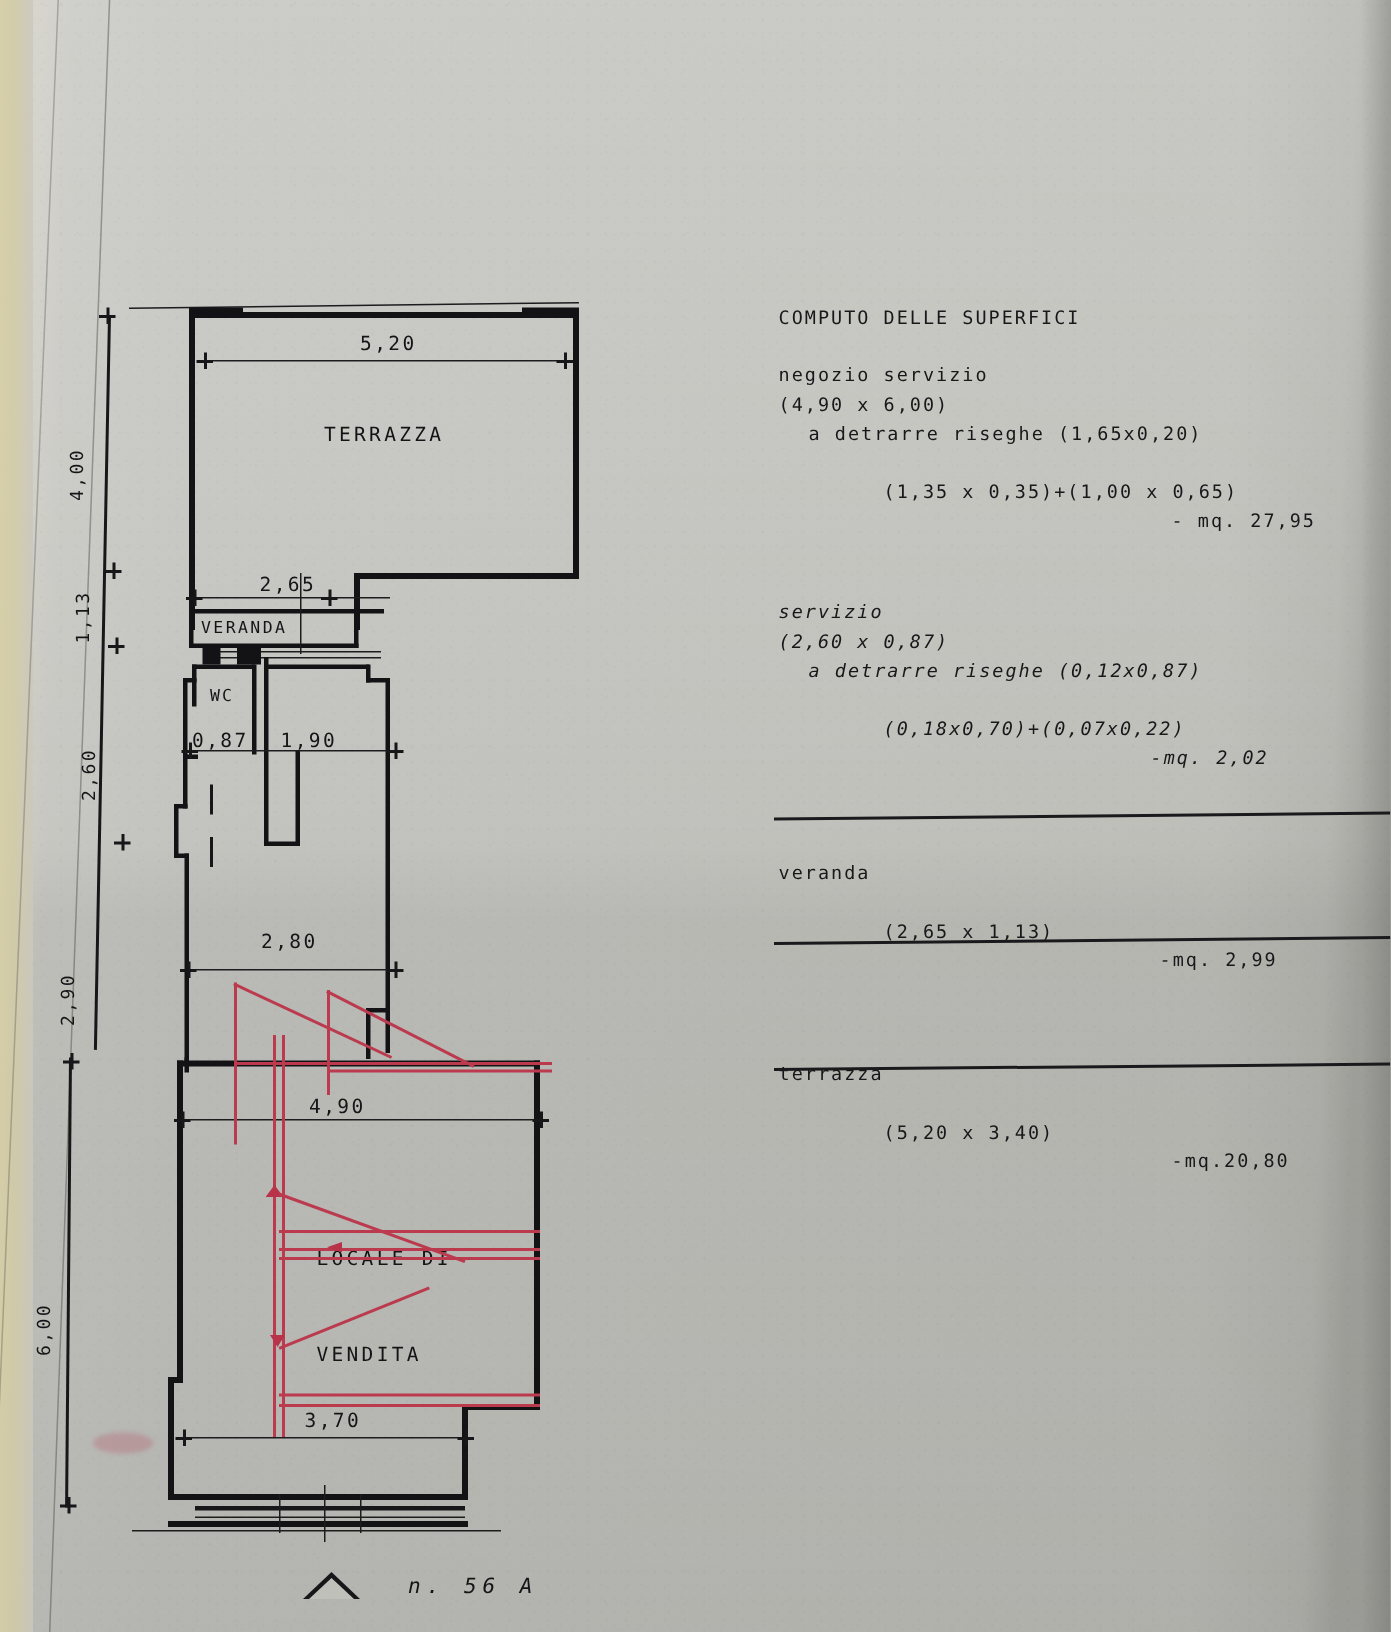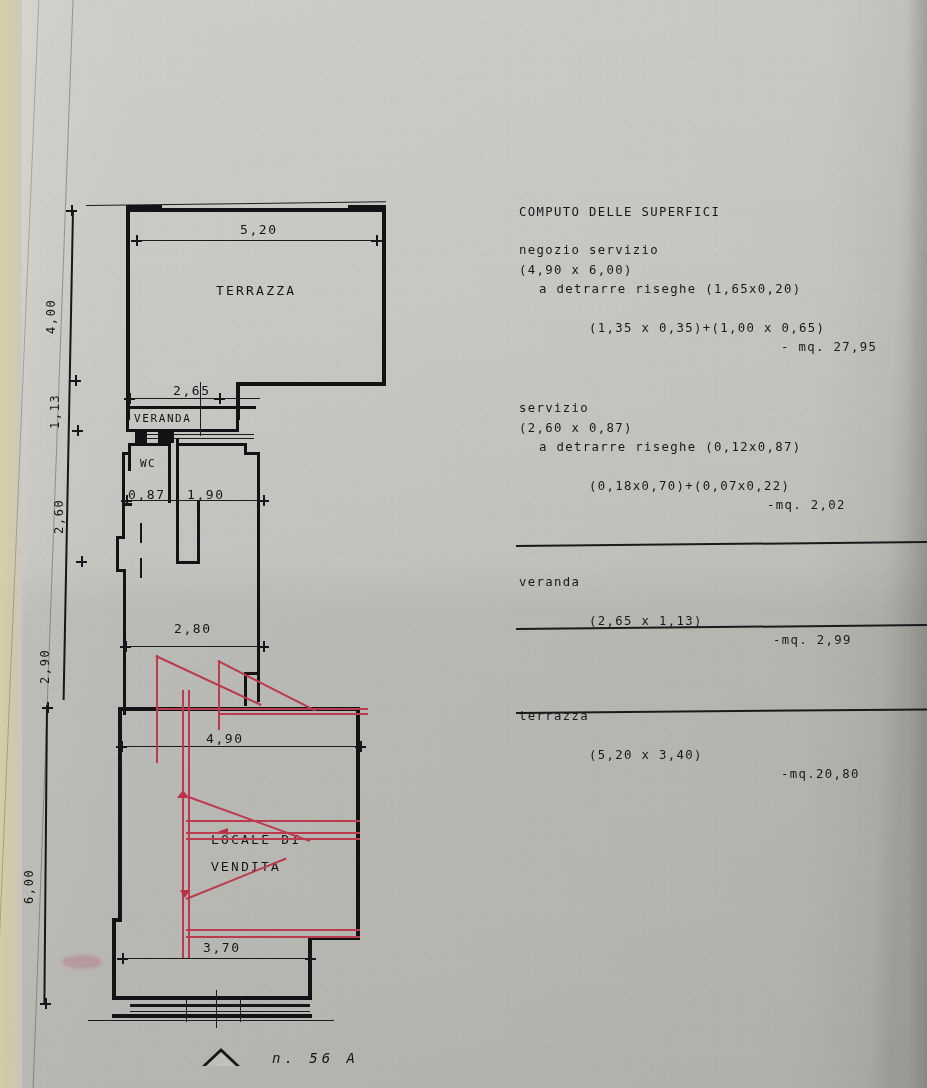--- a/index.html
+++ b/index.html
@@ -313,21 +313,21 @@
     <div class="wall" style="left:112px; top:918px; width:4px; height:82px;"></div>
     <div class="wall" style="left:308px; top:936px; width:52px; height:4px;"></div>
     <div class="wall" style="left:308px; top:936px; width:4px; height:62px;"></div>
 
     <div class="hl-thin" style="left:122px; top:746px; width:240px;"></div>
     <div class="tick" style="left:116px; top:741px;"></div>
     <div class="tick" style="left:355px; top:741px;"></div>
     <div class="dim" style="left:206px; top:731px;">4,90</div>
 
     <div class="plan-label" style="left:211px; top:832px;">LOCALE DI</div>
-    <div class="plan-label" style="left:211px; top:860px;font-family:Liberation Mono, monospace;">VENDITA</div>
+    <div class="plan-label" style="left:211px; top:896px;">VENDITA</div>
 
     <div class="hl-thin" style="left:122px; top:958px; width:188px;"></div>
     <div class="tick" style="left:117px; top:953px;"></div>
     <div class="tick" style="left:305px; top:953px;"></div>
     <div class="dim" style="left:203px; top:940px;">3,70</div>
 
     <div class="wall" style="left:112px; top:996px; width:200px; height:4px;"></div>
     <div class="hl" style="left:130px; top:1004px; width:180px; height:3px;"></div>
     <div class="hl-thin" style="left:130px; top:1011px; width:180px;"></div>
     <div class="wall" style="left:112px; top:1014px; width:200px; height:4px;"></div>
@@ -381,21 +381,21 @@
       <div class="row">negozio servizio</div>
       <div class="row">(4,90 x 6,00)</div>
       <div class="row indent">a detrarre riseghe (1,65x0,20)</div>
       <div class="row">
         <span>(1,35 x 0,35)+(1,00 x 0,65)</span>
         <span class="res" style="left:262px;">- mq. 27,95</span>
       </div>
     </div>
 
 
-    <div class="block" style="margin-top:22px;">
+    <div class="block" style="margin-top:22px;font-style:italic;">
       <div class="row">servizio</div>
       <div class="row">(2,60 x 0,87)</div>
       <div class="row indent">a detrarre riseghe (0,12x0,87)</div>
       <div class="row">
         <span>(0,18x0,70)+(0,07x0,22)</span>
         <span class="res" style="left:248px;">-mq. 2,02</span>
       </div>
     </div>
 
     <div class="block" style="margin-top:38px;">

